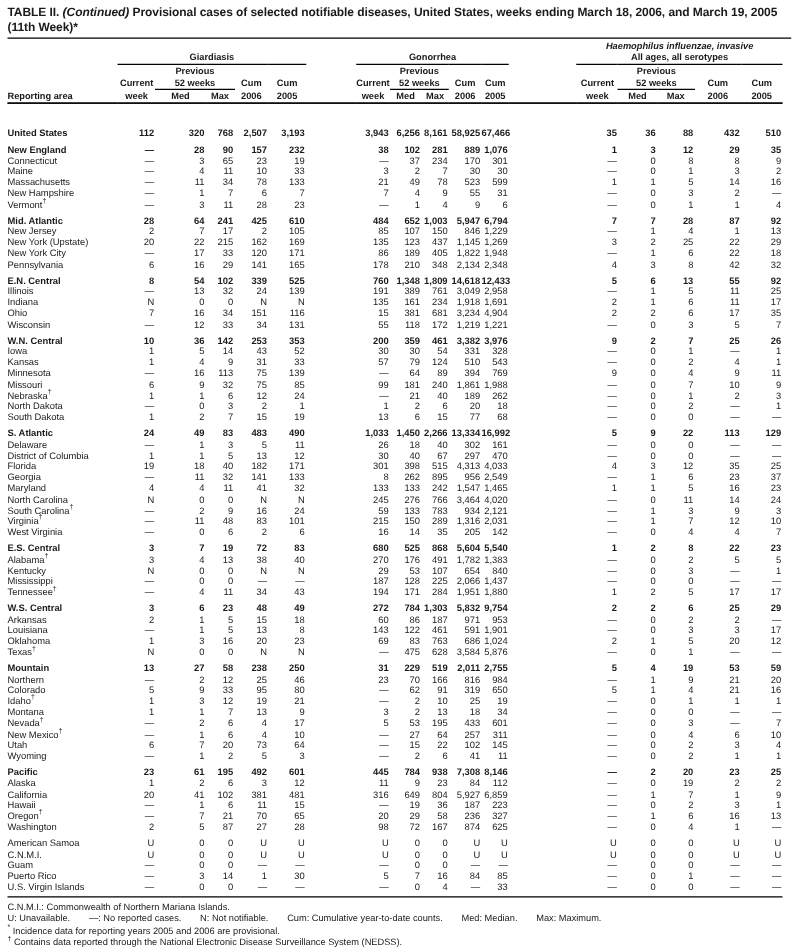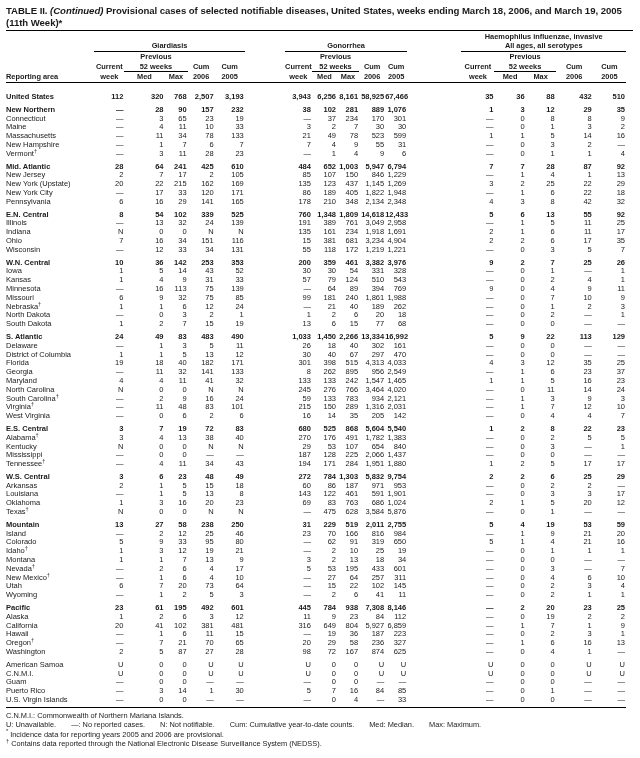--- a/index.html
+++ b/index.html
@@ -12,29 +12,29 @@
   .title { font-size:9.6px; font-weight:bold; line-height:11.5px; letter-spacing:-0.05px; }
   .it { font-style:italic; }
   .top-rule { border-bottom:1.3px solid #000; margin-top:2px; }
 
   table { border-collapse:collapse; table-layout:fixed; width:620px; margin-top:1px; }
   td { padding:0; font-size:7.5px; line-height:8.8px; white-space:nowrap; vertical-align:bottom; }
   thead td { font-weight:bold; font-size:7.4px; line-height:9.2px; }
   .ch { text-align:center; }
   .grp { border-bottom:1px solid #000; padding-bottom:1px; }
   .u52 { border-bottom:1px solid #000; }
-  .hi { }
+  .hi { font-style:italic; }
   tr.h5 td { border-bottom:1.4px solid #000; padding-bottom:1px; }
   tr.h5 td.lbl { text-align:left; }
 
   tbody td.lbl { text-align:left; }
   tbody td.num { text-align:right; padding-right:1px; }
   tbody tr.bold-row td { font-weight:bold; }
   tbody tr.gap-row td { padding-top:4px; }
-  tbody tr.first-row td { padding-top:10px; }
+  tbody tr.first-row td { padding-top:20px; }
   sup { font-size:5.6px; line-height:0; vertical-align:super; }
 
   .bottom-rule { border-bottom:1.6px solid #000; margin-top:2px; width:620px; }
   .footnotes { margin-top:3px; font-size:7.4px; line-height:9.4px; }
   .fn-line { white-space:nowrap; }
   .abbr { margin-right:15px; }
   .fn-line sup { margin-right:2px; }
 </style>
 </head>
 <body>
@@ -150,21 +150,21 @@
         <td class="num">58,925</td>
         <td class="num">67,466</td>
         <td></td>
         <td class="num">35</td>
         <td class="num">36</td>
         <td class="num">88</td>
         <td class="num">432</td>
         <td class="num">510</td>
       </tr>
       <tr class="bold-row gap-row">
-        <td class="lbl">New Northern</td>
+        <td class="lbl">New England</td>
         <td class="num">—</td>
         <td class="num">28</td>
         <td class="num">90</td>
         <td class="num">157</td>
         <td class="num">232</td>
         <td></td>
         <td class="num">38</td>
         <td class="num">102</td>
         <td class="num">281</td>
         <td class="num">889</td>
@@ -1050,21 +1050,21 @@
         <td class="num">2,011</td>
         <td class="num">2,755</td>
         <td></td>
         <td class="num">5</td>
         <td class="num">4</td>
         <td class="num">19</td>
         <td class="num">53</td>
         <td class="num">59</td>
       </tr>
       <tr>
-        <td class="lbl">Island</td>
+        <td class="lbl">Northern</td>
         <td class="num">—</td>
         <td class="num">2</td>
         <td class="num">12</td>
         <td class="num">25</td>
         <td class="num">46</td>
         <td></td>
         <td class="num">23</td>
         <td class="num">70</td>
         <td class="num">166</td>
         <td class="num">816</td>

